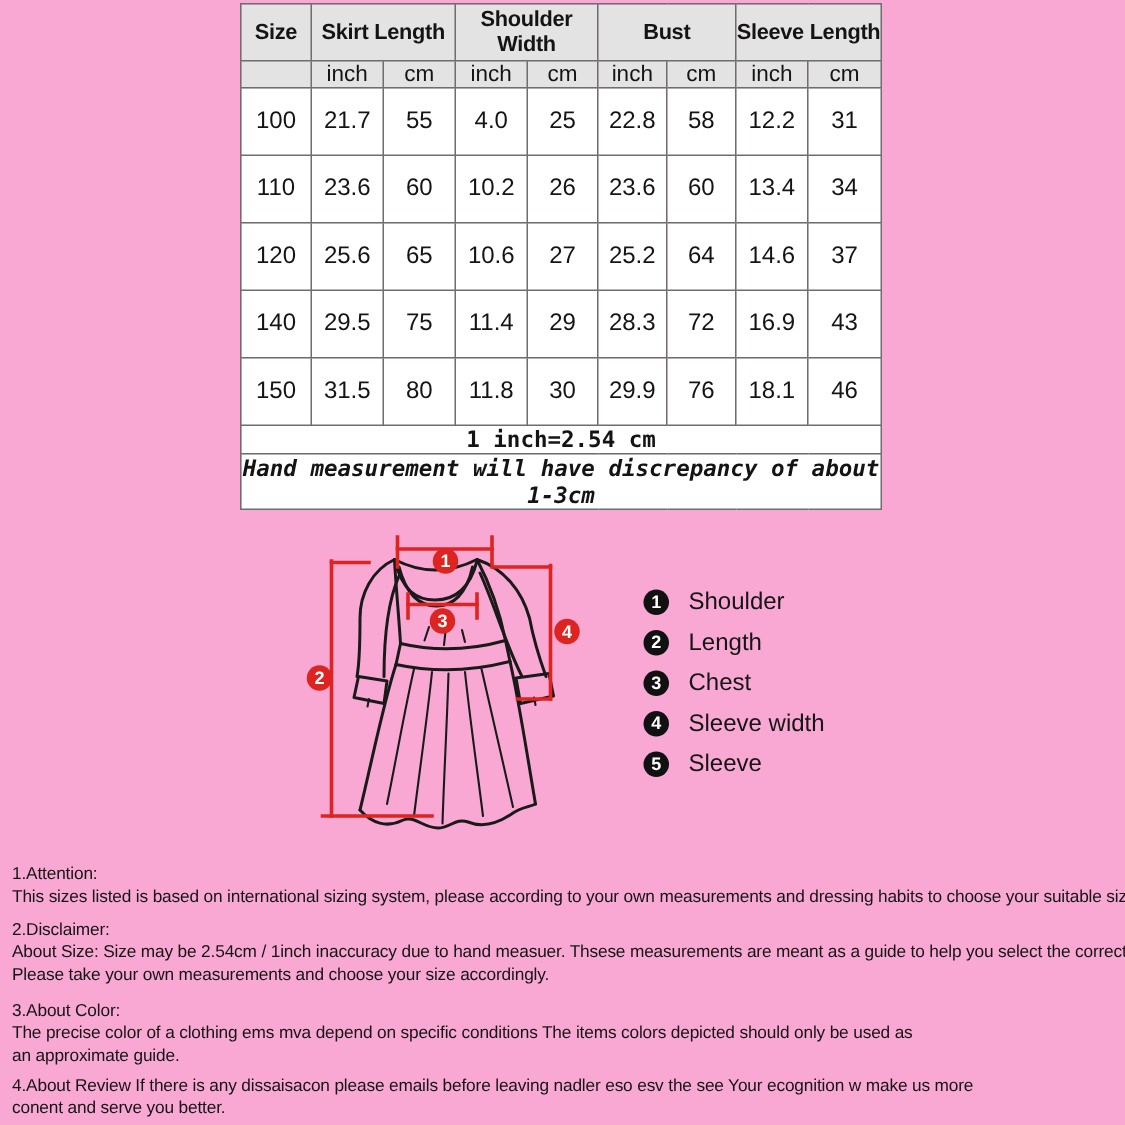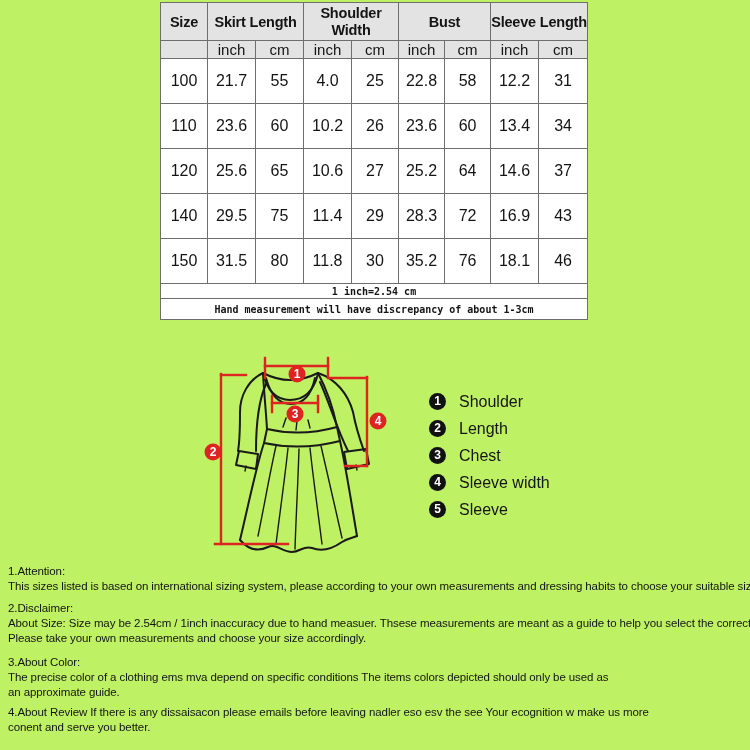--- a/index.html
+++ b/index.html
@@ -1,52 +1,52 @@
 <!DOCTYPE html>
 <html><head>
 <meta charset="utf-8">
 <style>
   html,body{margin:0;padding:0;background:#fff;}
-  .canvas{position:relative;width:750px;height:750px;background:#bef264;overflow:hidden;
+  .canvas{position:relative;width:750px;height:750px;background:#f9a8d4;overflow:hidden;
           font-family:"Liberation Sans",sans-serif;color:#141414;}
 
   
   table.size-chart{position:absolute;left:160px;top:2px;width:427px;
                    border-collapse:collapse;table-layout:fixed;}
   .size-chart th,.size-chart td{border:1px solid #6e6e6e;text-align:center;
                    vertical-align:middle;padding:0;color:#141414;}
   .size-chart th{background:#e3e3e3;font-size:14.5px;font-weight:bold;
                  height:37px;white-space:nowrap;letter-spacing:-0.2px;}
   .size-chart th.wrap{white-space:normal;line-height:17px;}
   .size-chart tr.units td{background:#e3e3e3;font-size:15px;height:16px;}
   .size-chart tr.data td{height:44px;font-size:16px;background:#fff;}
   .size-chart tr.note td{font-family:"DejaVu Sans Mono",monospace;font-weight:bold;
-                 font-size:10px;background:#fff;}
+                 font-size:15px;background:#fff;}
   .size-chart tr.note1 td{height:14px;}
-  .size-chart tr.note2 td{height:20px;}
+  .size-chart tr.note2 td{height:20px;font-style:italic;}
 
   
   .diagram{position:absolute;left:200px;top:352px;width:200px;height:215px;}
 
   
   .legend{position:absolute;left:429px;top:388px;}
   .legend-item{display:flex;align-items:center;height:27px;}
   .legend-num{display:inline-block;width:17px;height:17px;border-radius:50%;
               background:#111;color:#fff;font-size:12px;font-weight:bold;
               line-height:17px;text-align:center;flex:0 0 17px;}
   .legend-label{margin-left:13px;font-size:16px;color:#151515;}
 
   
   .notes{position:absolute;left:8px;top:556px;width:742px;}
   .notes p{margin:0;font-size:11.5px;line-height:15px;letter-spacing:-0.1px;
            white-space:nowrap;color:#141414;}
   .notes p.gap7{margin-top:7px;}
   .notes p.gap9{margin-top:9px;}
   .notes p.gap5{margin-top:5px;}
-  .notes p.first{margin-top:8px;}
+  .notes p.first{margin-top:20px;}
 </style>
 </head>
 <body>
 
 <div class="canvas">
 
   <table class="size-chart">
     <colgroup>
       <col style="width:47px">
         <col style="width:48px">
@@ -120,21 +120,21 @@
         <td>72</td>
         <td>16.9</td>
         <td>43</td>
       </tr>
       <tr class="data">
         <td>150</td>
         <td>31.5</td>
         <td>80</td>
         <td>11.8</td>
         <td>30</td>
-        <td>35.2</td>
+        <td>29.9</td>
         <td>76</td>
         <td>18.1</td>
         <td>46</td>
       </tr>
       <tr class="note note1">
         <td colspan="9">1 inch=2.54 cm</td>
       </tr>
       <tr class="note note2">
         <td colspan="9">Hand measurement will have discrepancy of about 1-3cm</td>
       </tr>

